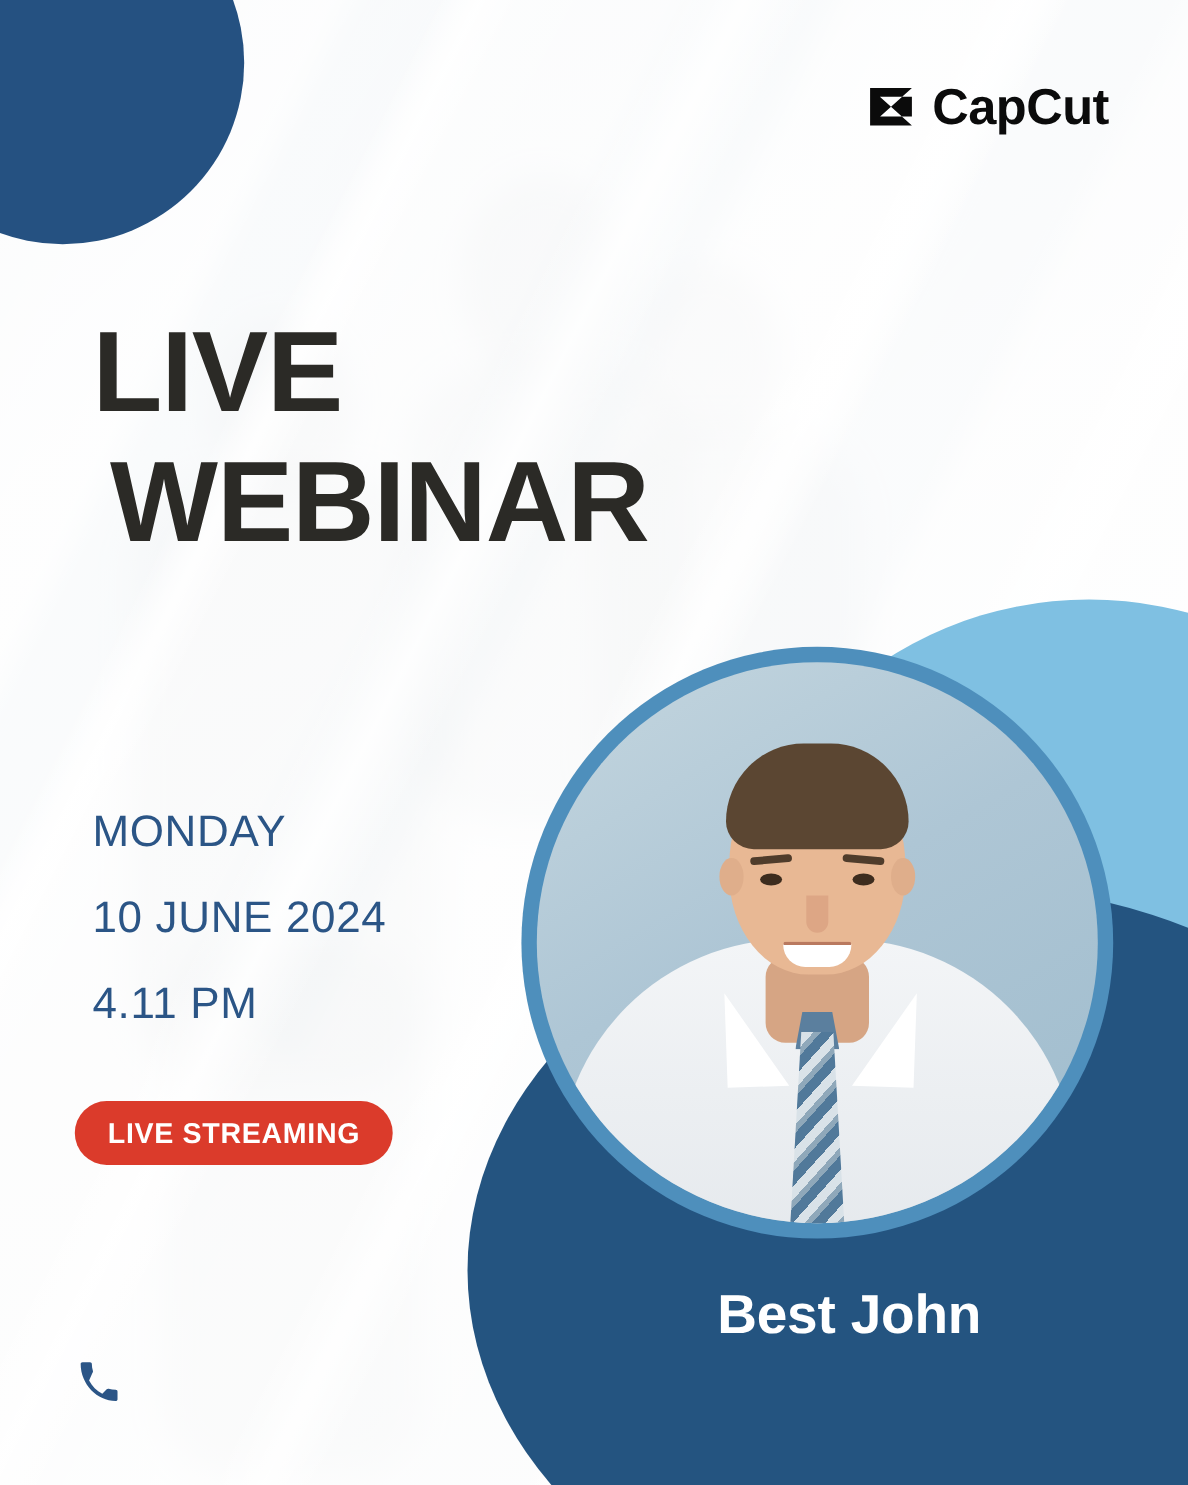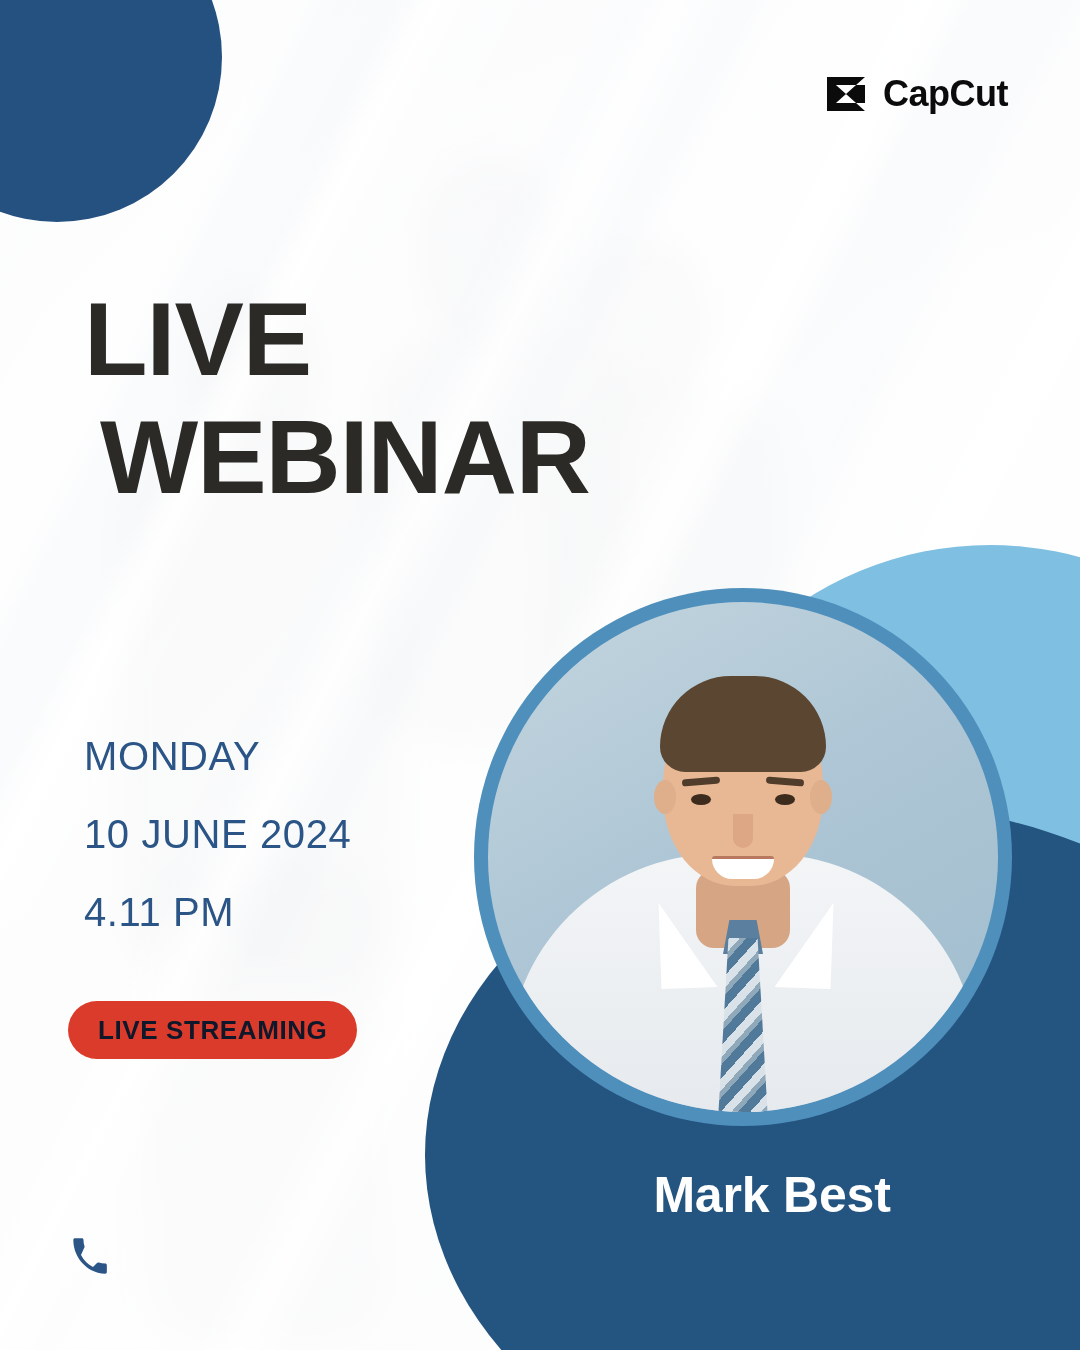--- a/index.html
+++ b/index.html
@@ -239,21 +239,21 @@
   .logo {
     position: absolute;
     right: 72px;
     top: 74px;
     display: flex;
     align-items: center;
     gap: 14px;
   }
   .logo-mark { width: 46px; height: 40px; display: block; }
   .logo-text {
-    font-size: 36px;
+    font-size: 46px;
     font-weight: 700;
     color: #0b0b0b;
     letter-spacing: -0.5px;
     line-height: 1;
   }
 
   
   .headline {
     position: absolute;
     left: 84px;
@@ -296,21 +296,21 @@
   }
   .dates div:last-child { margin-bottom: 0; }
 
   
   .badge {
     position: absolute;
     left: 68px;
     top: 1001px;
     padding: 16px 30px;
     background: #DB3B2B;
-    color: #0f172a;
+    color: #ffffff;
     font-size: 26px;
     font-weight: 800;
     letter-spacing: 0.6px;
     border-radius: 40px;
     border: none;
     line-height: 1;
   }
 
   
   .phone {
@@ -420,16 +420,16 @@
 
   <button class="badge">LIVE STREAMING</button>
 
   <div class="phone">
     <svg class="phone-icon" viewBox="0 0 24 24">
       <path d="M6.6 10.8c1.6 3.1 4.1 5.6 7.2 7.2l2.4-2.4c.3-.3.7-.4 1.1-.3 1.2.4 2.5.6 3.8.6.6 0 1 .4 1 1V21c0 .6-.4 1-1 1C11.1 22 2 12.9 2 1.8c0-.6.4-1 1-1h4.1c.6 0 1 .4 1 1 0 1.3.2 2.6.6 3.8.1.4 0 .8-.3 1.1L6.6 10.8z" fill="#2b5586"></path>
     </svg>
   </div>
 
   <div class="speaker">
-    <div class="speaker-name">Mark Best</div>
+    <div class="speaker-name">Best John</div>
   </div>
 
 </div>
 
 </body></html>

